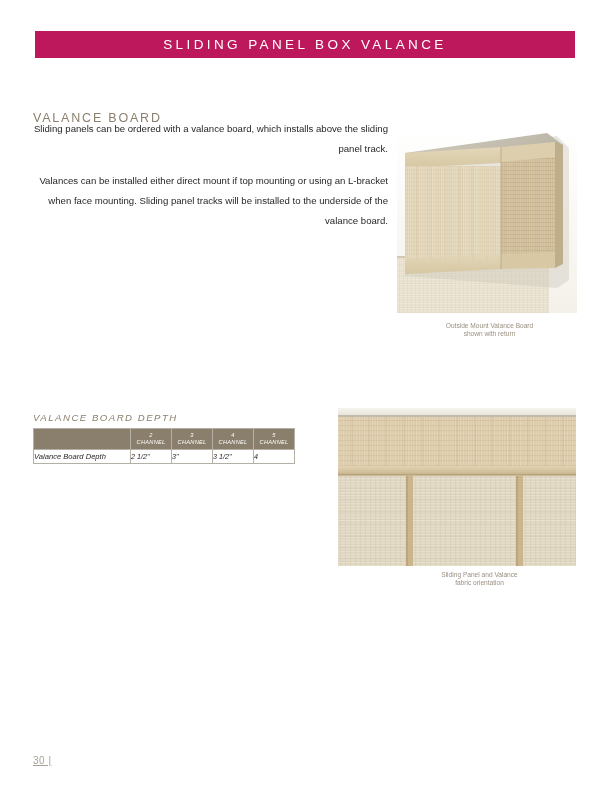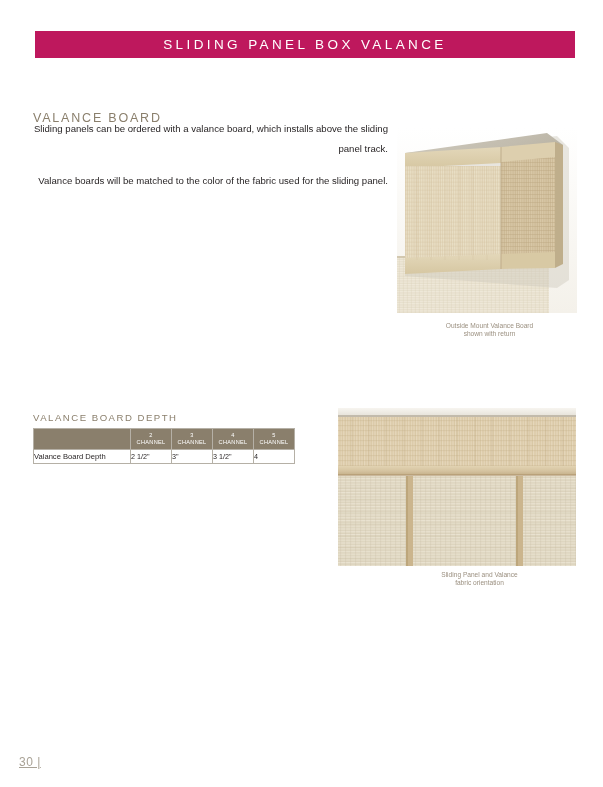--- a/index.html
+++ b/index.html
@@ -61,20 +61,21 @@
     margin: 0 0 11.5px 0;
     text-align: right;
   }
 
   
   .table-block {
     position: absolute;
     left: 33px;
     top: 412px;
     width: 262px;
+    font-style: italic;
   }
   .table-title {
     color: #8a7f6c;
     font-size: 9.6px;
     letter-spacing: 1.5px;
     margin-bottom: 5px;
   }
   table.depth-table {
     border-collapse: collapse;
     width: 262px;
@@ -153,40 +154,40 @@
 
   .cap-two {
     left: 362px;
     top: 571px;
     width: 235px;
   }
 
   
   .footer-pageno {
     position: absolute;
-    left: 19px;
+    left: 33px;
     top: 755px;
-    font-size: 12px;
+    font-size: 10px;
     color: #a9a296;
     letter-spacing: 0.5px;
     text-decoration: underline;
   }
 </style>
 </head>
 <body>
 
 <div class="page-banner">
   <div class="page-banner-title">SLIDING PANEL BOX VALANCE</div>
 </div>
 
 <div class="section-heading">VALANCE BOARD</div>
 
 <div class="body-col">
   <p class="body-par">Sliding panels can be ordered with a valance board, which installs above the sliding panel track.</p>
-  <p class="body-par">Valance boards will be matched to the color of the fabric used for the sliding panel.</p>
+  <p class="body-par">Valances can be installed either direct mount if top mounting or using an L-bracket when face mounting. Sliding panel tracks will be installed to the underside of the valance board.</p>
 </div>
 
 <div class="table-block">
   <div class="table-title">VALANCE BOARD DEPTH</div>
   <table class="depth-table">
     <tbody>
       <tr>
         <td class="th-blank"></td>
         <td class="th-chan">
           <span class="num">2</span>

